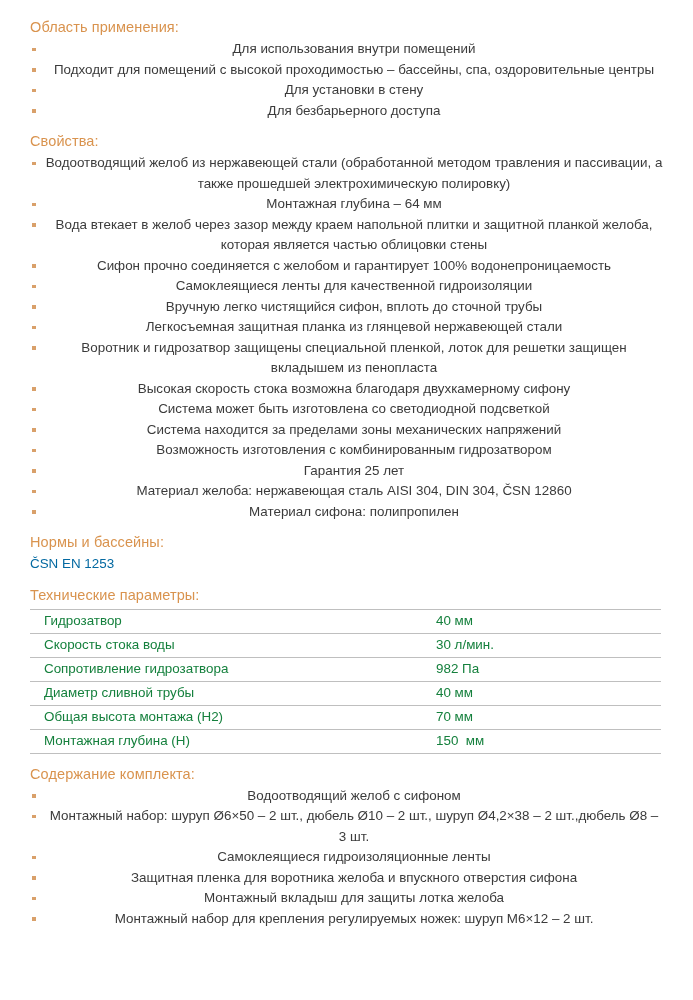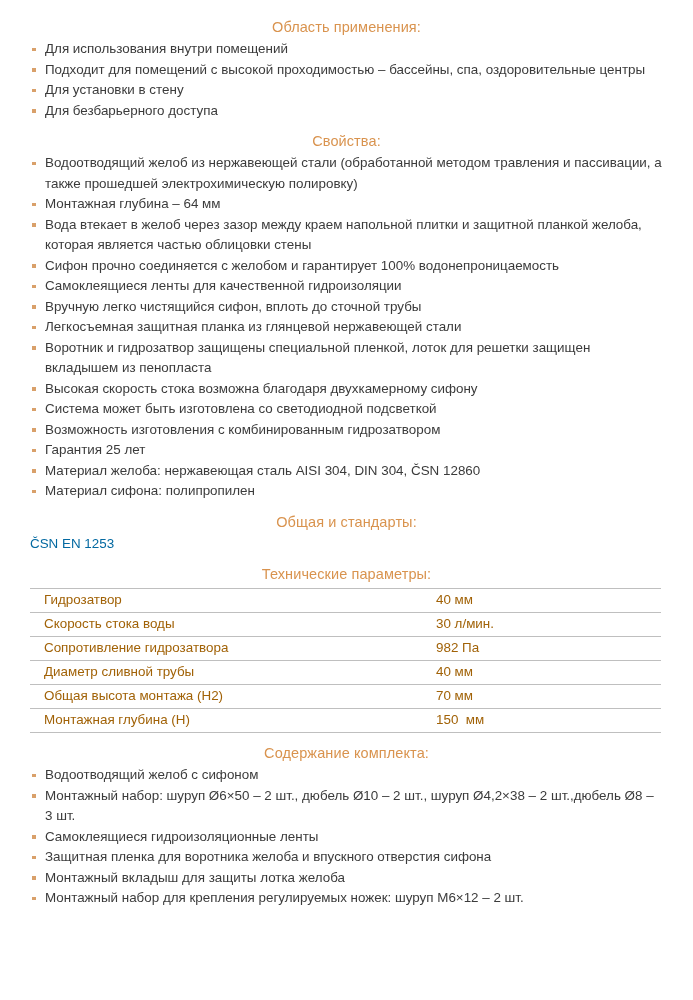--- a/index.html
+++ b/index.html
@@ -25,37 +25,37 @@
   }
 
   
   .section-heading {
     color: #d9934e;
     font-size: 14.5px;
     line-height: 22px;
     font-weight: 400;
     margin: 0 0 1px 0;
     letter-spacing: 0.1px;
-    text-align: center;
   }
   .section-heading.sp-top { margin-top: 9px; }
 
   
   ul.bullets {
     list-style: none;
     margin: 0;
     padding: 0;
   }
   ul.bullets > li {
     position: relative;
     padding-left: 15px;
     font-size: 13.4px;
     line-height: 20.5px;
     color: #3b3b3b;
     margin: 0 0 0 0;
+    text-align: center;
   }
   ul.bullets > li::before {
     content: "";
     position: absolute;
     left: 2px;
     top: 8.5px;
     width: 3.5px;
     height: 3.5px;
     background: #d9a06a;
   }
@@ -74,21 +74,21 @@
     width: 615px;
     margin-top: 3px;
     table-layout: fixed;
   }
   table.spec tr { height: 24px; }
   table.spec td {
     border-top: 1px solid #bfbfbf;
     border-bottom: 1px solid #bfbfbf;
     font-size: 13.4px;
     line-height: 20px;
-    color: #a16207;
+    color: #15803d;
     padding: 1px 0 2px 0;
     vertical-align: middle;
   }
   table.spec td.param { padding-left: 14px; width: 390px; }
   table.spec td.value { padding-left: 2px; width: 225px; white-space: pre; }
 
   .gap-after-table { height: 9px; }
 </style>
 </head>
 <body>
@@ -108,27 +108,28 @@
     <li>Водоотводящий желоб из нержавеющей стали (обработанной методом травления и пассивации, а также прошедшей электрохимическую полировку)</li>
     <li>Монтажная глубина – 64 мм</li>
     <li>Вода втекает в желоб через зазор между краем напольной плитки и защитной планкой желоба, которая является частью облицовки стены</li>
     <li>Сифон прочно соединяется с желобом и гарантирует 100% водонепроницаемость</li>
     <li>Самоклеящиеся ленты для качественной гидроизоляции</li>
     <li>Вручную легко чистящийся сифон, вплоть до сточной трубы</li>
     <li>Легкосъемная защитная планка из глянцевой нержавеющей стали</li>
     <li>Воротник и гидрозатвор защищены специальной пленкой, лоток для решетки защищен вкладышем из пенопласта</li>
     <li>Высокая скорость стока возможна благодаря двухкамерному сифону</li>
     <li>Система может быть изготовлена со светодиодной подсветкой</li>
+    <li>Система находится за пределами зоны механических напряжений</li>
     <li>Возможность изготовления с комбинированным гидрозатвором</li>
     <li>Гарантия 25 лет</li>
     <li>Материал желоба: нержавеющая сталь AISI 304, DIN 304, ČSN 12860</li>
     <li>Материал сифона: полипропилен</li>
   </ul>
 
-  <h2 class="section-heading sp-top">Общая и стандарты:</h2>
+  <h2 class="section-heading sp-top">Нормы и бассейны:</h2>
   <p class="plain-line">ČSN EN 1253</p>
 
   <h2 class="section-heading sp-top">Технические параметры:</h2>
   <table class="spec">
     <tbody>
       <tr>
         <td class="param">Гидрозатвор</td>
         <td class="value">40 мм</td>
       </tr>
       <tr>

